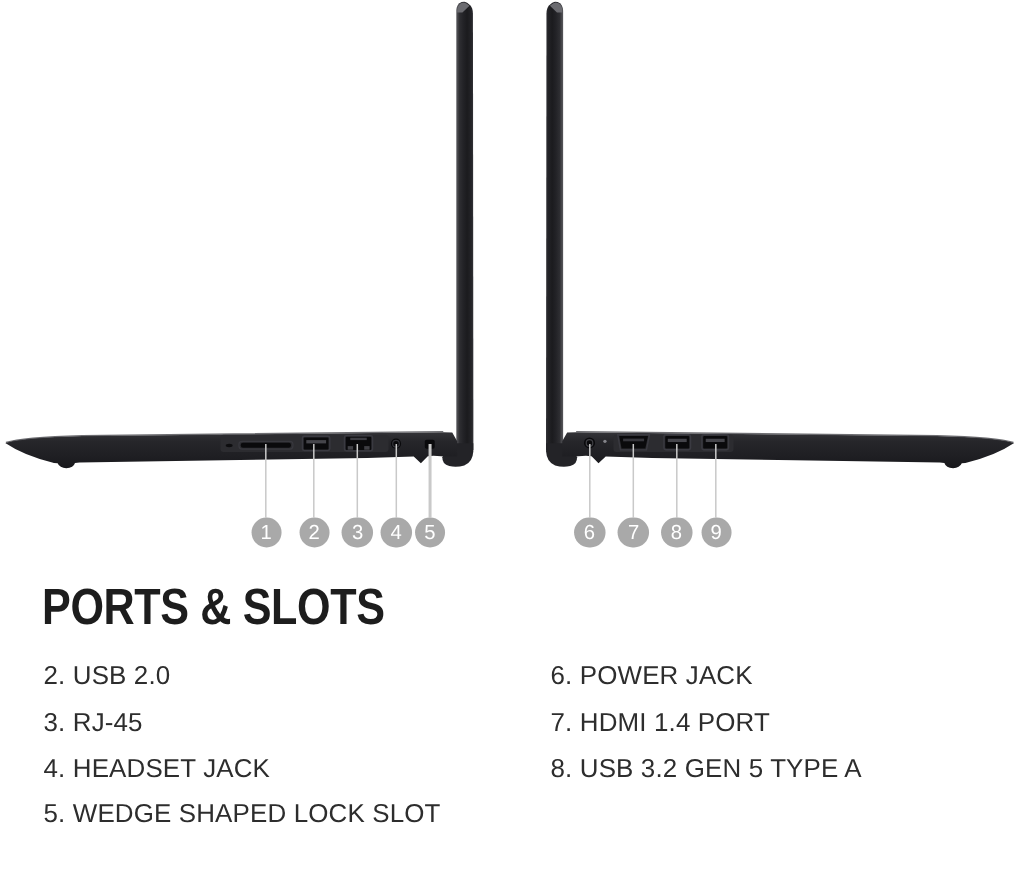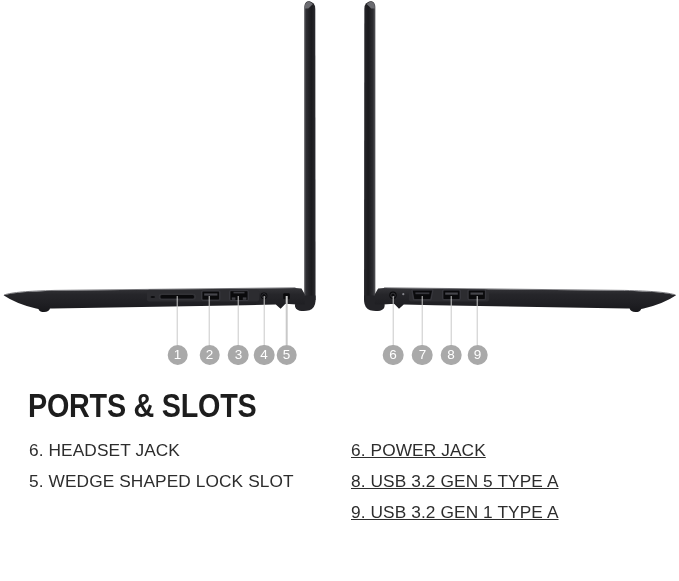--- a/index.html
+++ b/index.html
@@ -54,21 +54,21 @@
     white-space: nowrap;
   }
   .legend-col {
     position: absolute;
     top: 435px;
     font-size: 17.3px;
     color: #2d2d2d;
     letter-spacing: 0.1px;
   }
   .legend-col.left  { left: 29px; }
-  .legend-col.right { left: 351px; text-decoration: underline; }
+  .legend-col.right { left: 367px; }
   .legend-item {
     height: 30.8px;
     line-height: 30.8px;
     white-space: nowrap;
   }
 </style>
 </head>
 <body>
 
 <div class="stage">
@@ -290,23 +290,25 @@
   <div class="callout" style="left:477.5px">
     <div class="callout-line"></div>
     <div class="callout-circle">
         <span>9</span>
       </div>
   </div>
 
   <h1 class="heading">PORTS &amp; SLOTS</h1>
 
   <div class="legend-col left">
-    <div class="legend-item">6. HEADSET JACK</div>
+    <div class="legend-item">2. USB 2.0</div>
+    <div class="legend-item">3. RJ-45</div>
+    <div class="legend-item">4. HEADSET JACK</div>
     <div class="legend-item">5. WEDGE SHAPED LOCK SLOT</div>
   </div>
 
   <div class="legend-col right">
     <div class="legend-item">6. POWER JACK</div>
+    <div class="legend-item">7. HDMI 1.4 PORT</div>
     <div class="legend-item">8. USB 3.2 GEN 5 TYPE A</div>
-    <div class="legend-item">9. USB 3.2 GEN 1 TYPE A</div>
   </div>
 
 </div>
 
 </body></html>

